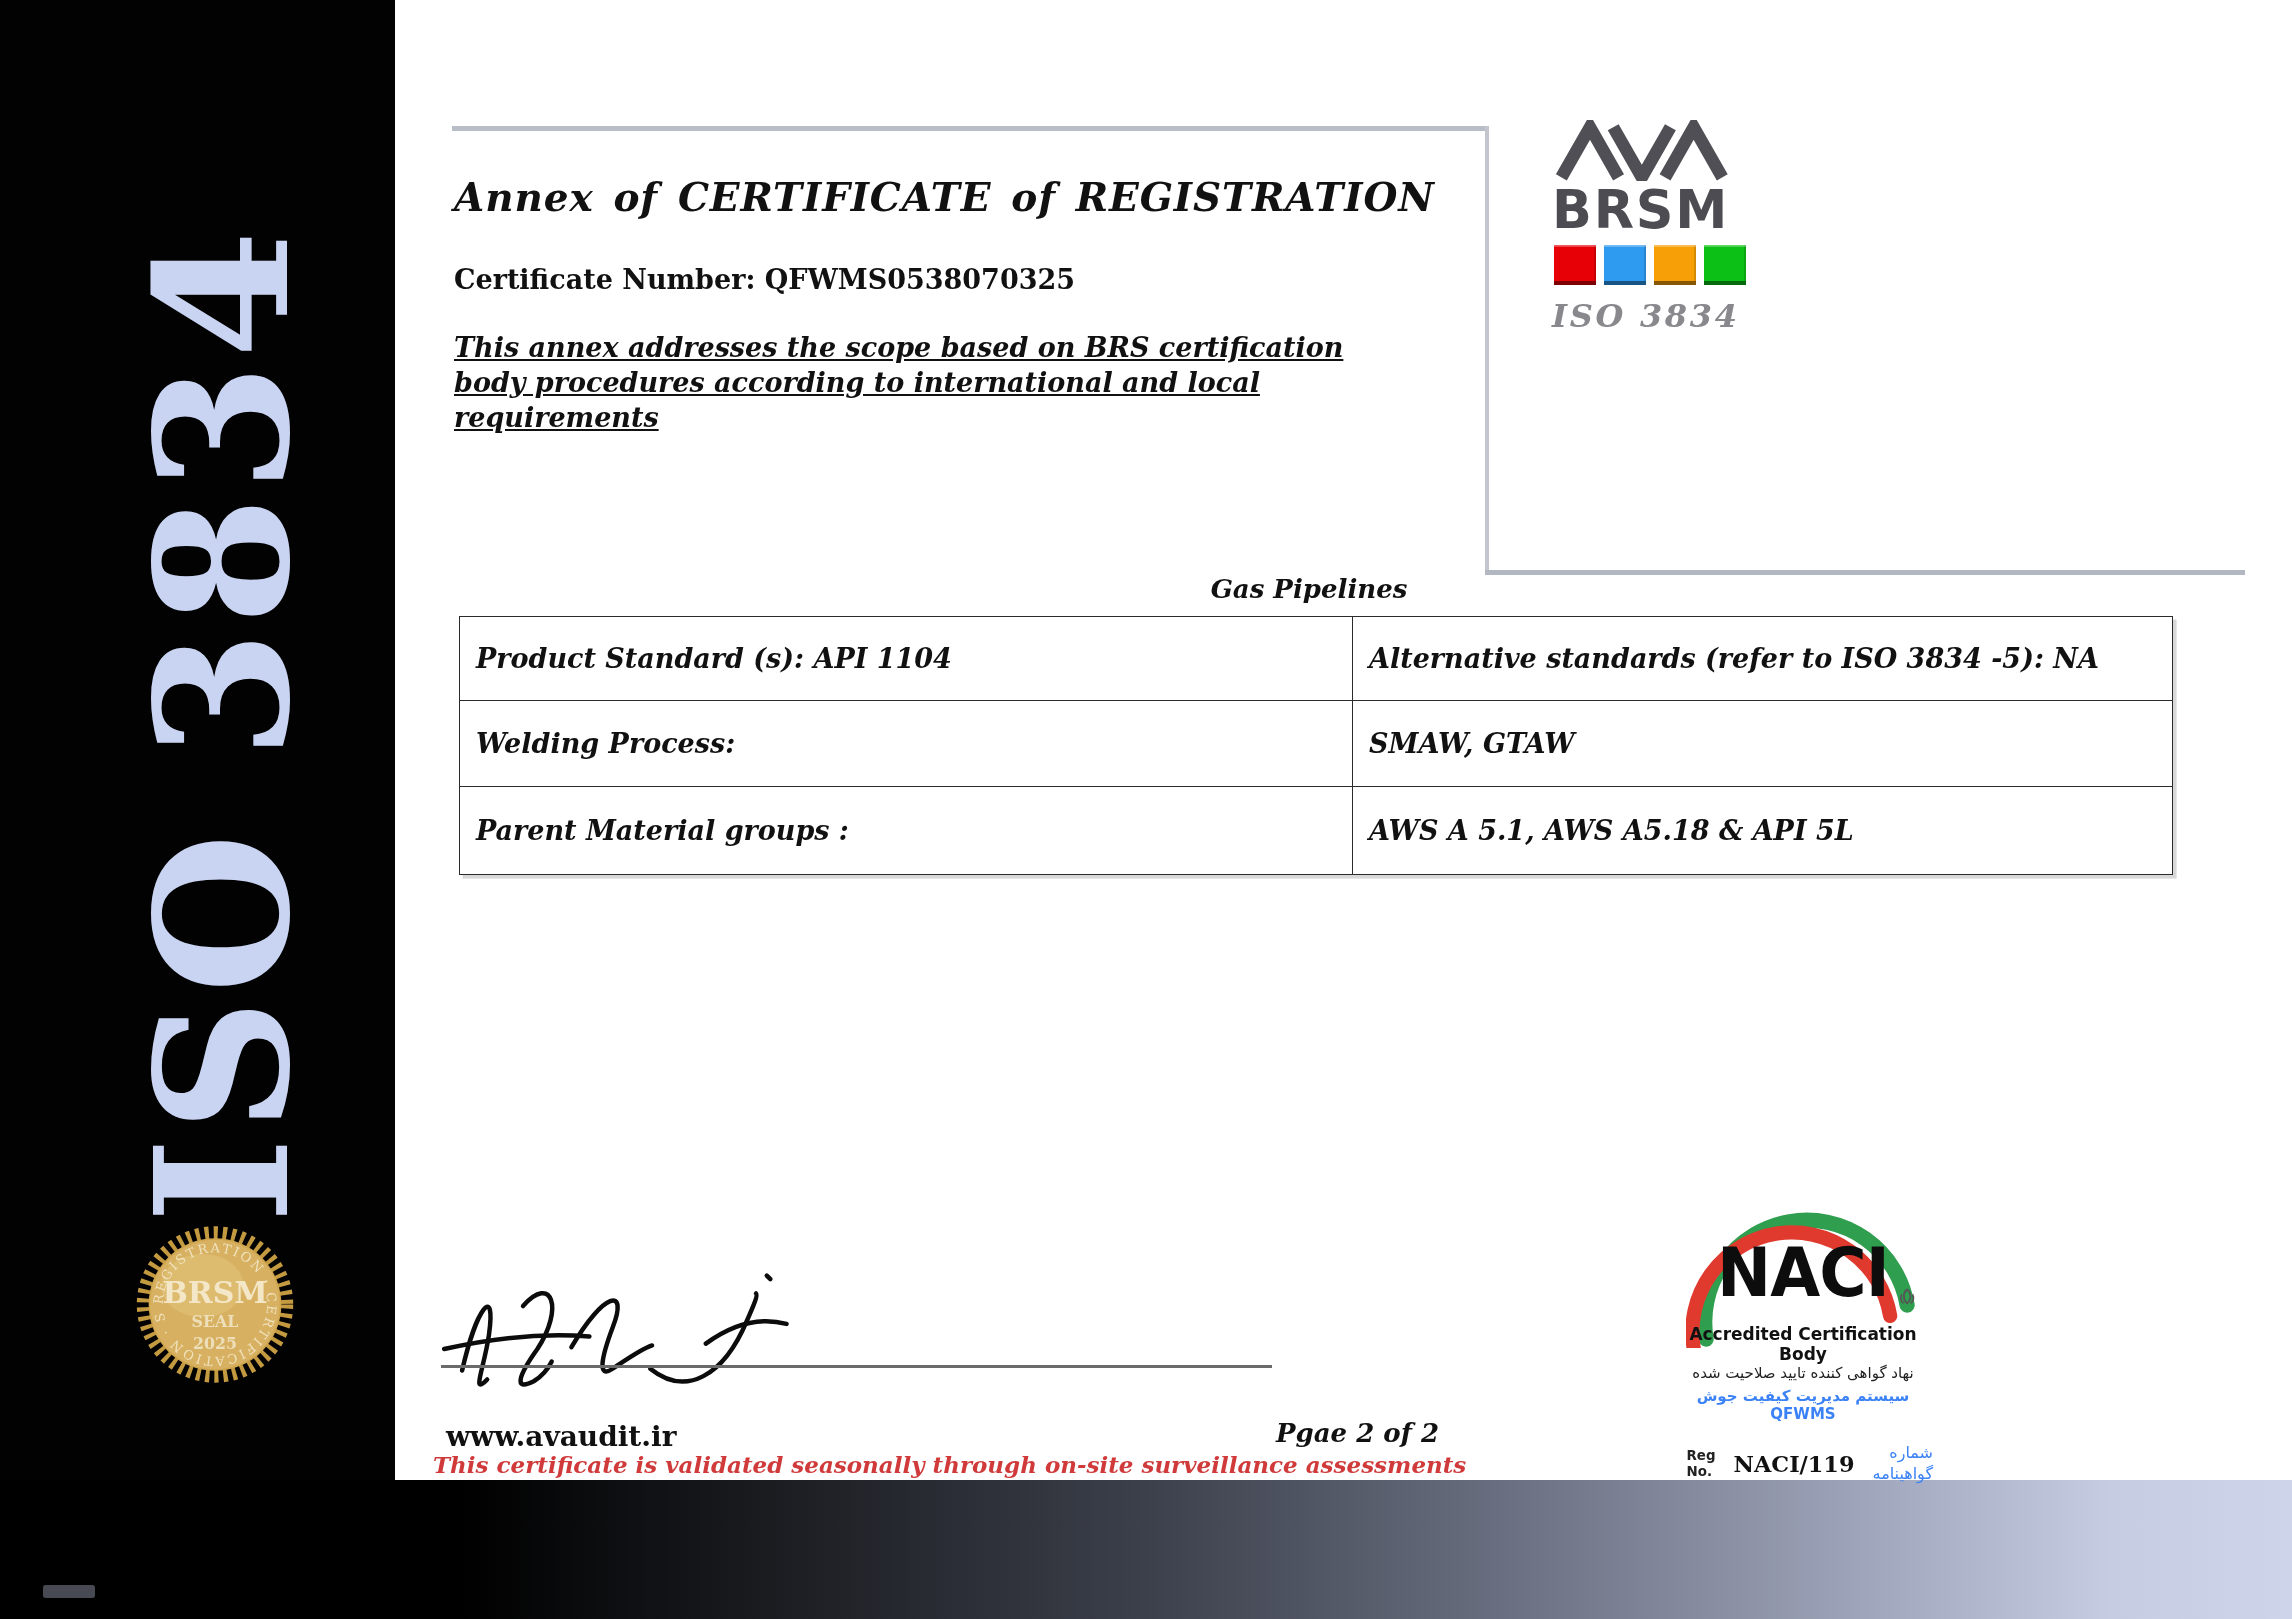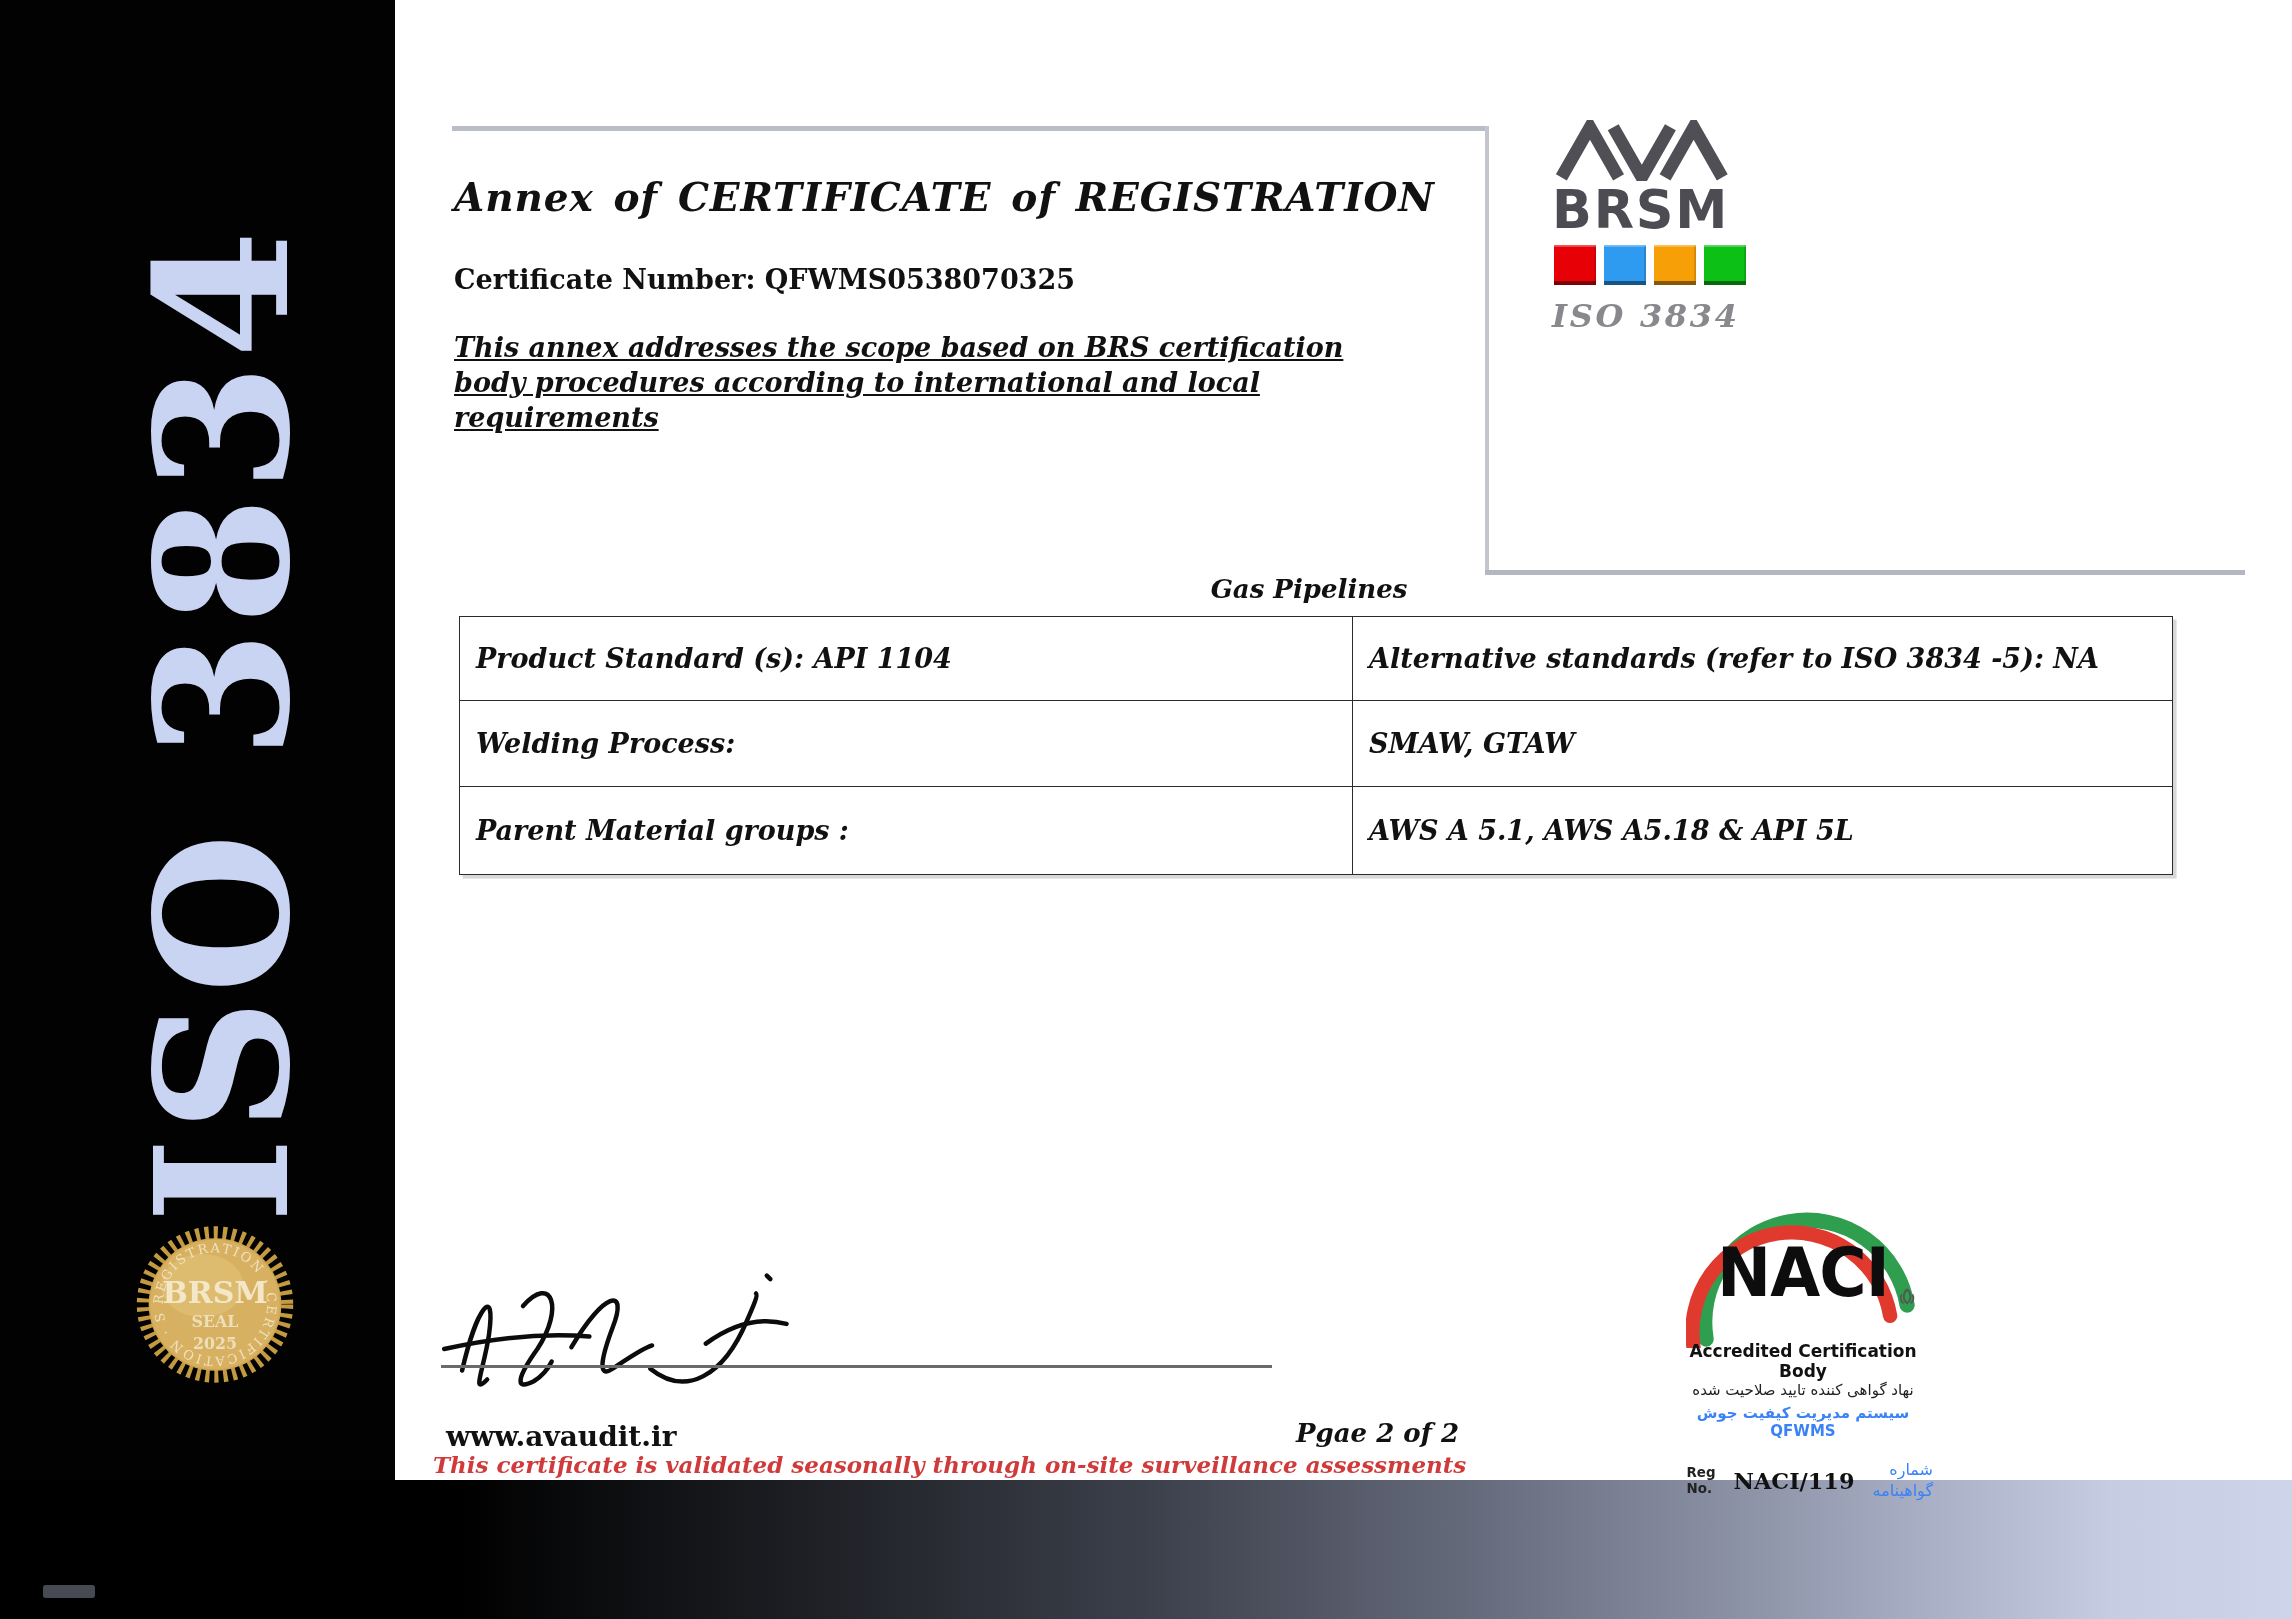--- a/index.html
+++ b/index.html
@@ -54,29 +54,29 @@
   .cell.colL{border-right:1.8px solid #2b2b2b;}
   .cell.rowLast{border-bottom:none;}
 
   
   .signature{position:absolute;left:437px;top:1261px;}
   .sig-line{position:absolute;left:441px;top:1365px;width:831px;height:2.7px;background:#6a6a6a;}
   .chairman{position:absolute;left:446px;top:1382px;font-size:28px;}
   .website{position:absolute;left:446px;top:1420px;font-size:28px;font-weight:bold;}
   .red-note{position:absolute;left:433px;top:1451px;font-style:italic;font-weight:bold;
     font-size:23px;color:#d03a3a;}
-  .page-label{position:absolute;left:1276px;top:1418px;font-weight:bold;font-style:italic;font-size:26px;margin-left:20px;}
+  .page-label{position:absolute;left:1276px;top:1418px;font-weight:bold;font-style:italic;font-size:26px;}
 
   
   .naci{position:absolute;left:1673px;top:1164px;width:260px;text-align:center;
     font-family:"DejaVu Sans",sans-serif;}
   .naci-arch{display:block;margin:0 auto;}
   .naci-name{font-weight:bold;font-size:68px;color:#0d0d0d;letter-spacing:-0.9px;line-height:1;
     transform:scaleX(.95);margin-top:-109px;}
-  .naci-acb{font-weight:bold;font-size:17px;color:#111;margin-top:34px;}
+  .naci-acb{font-weight:bold;font-size:17px;color:#111;margin-top:17px;}
   .naci-fa1{font-size:15px;color:#222;margin-top:0;direction:rtl;}
   .naci-fa2{font-size:15px;font-weight:bold;color:#3b82f6;margin-top:5.4px;direction:rtl;}
   .naci-reg{display:flex;justify-content:flex-end;align-items:center;gap:18px;margin-top:19.7px;}
   .reg-label{font-weight:bold;font-size:13.4px;line-height:1.15;text-align:left;color:#222;}
   .reg-number{font-family:"DejaVu Serif",serif;font-weight:bold;font-size:22.4px;color:#111;}
   .reg-fa{font-size:16px;line-height:1.3;color:#3b82f6;direction:rtl;text-align:right;}
 </style>
 </head>
 <body>
 

